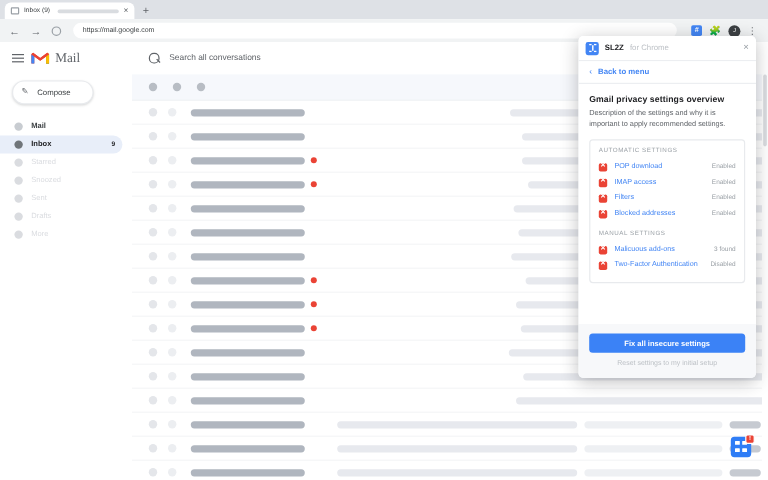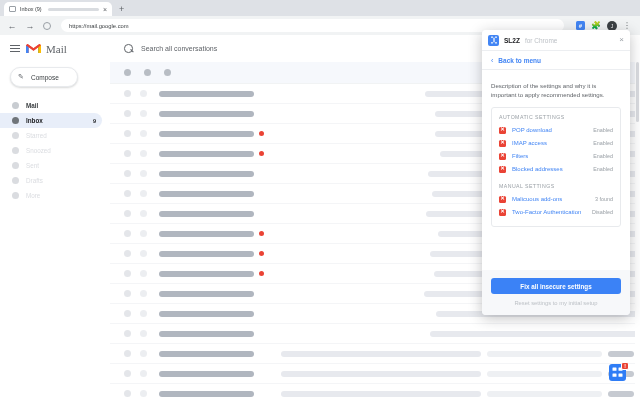--- a/index.html
+++ b/index.html
@@ -431,20 +431,21 @@
       <div class="brand-sub">for Chrome</div>
       <div class="panel-close">×</div>
     </div>
 
     <div class="panel-back">
       <div class="chev">‹</div>
       <div class="back-label">Back to menu</div>
     </div>
 
     <div class="panel-body">
+      <div class="p-title">Gmail privacy settings overview</div>
       <div class="p-desc">Description of the settings and why it is important to apply recommended settings.</div>
       <div class="card">
         <div id="sections">
             <div class="sec-label">AUTOMATIC SETTINGS</div>
             <div class="srow">
               <span class="x-box">
                 <span>✕</span>
               </span>
               <span class="name">POP download</span>
               <span class="state">Enabled</span>

